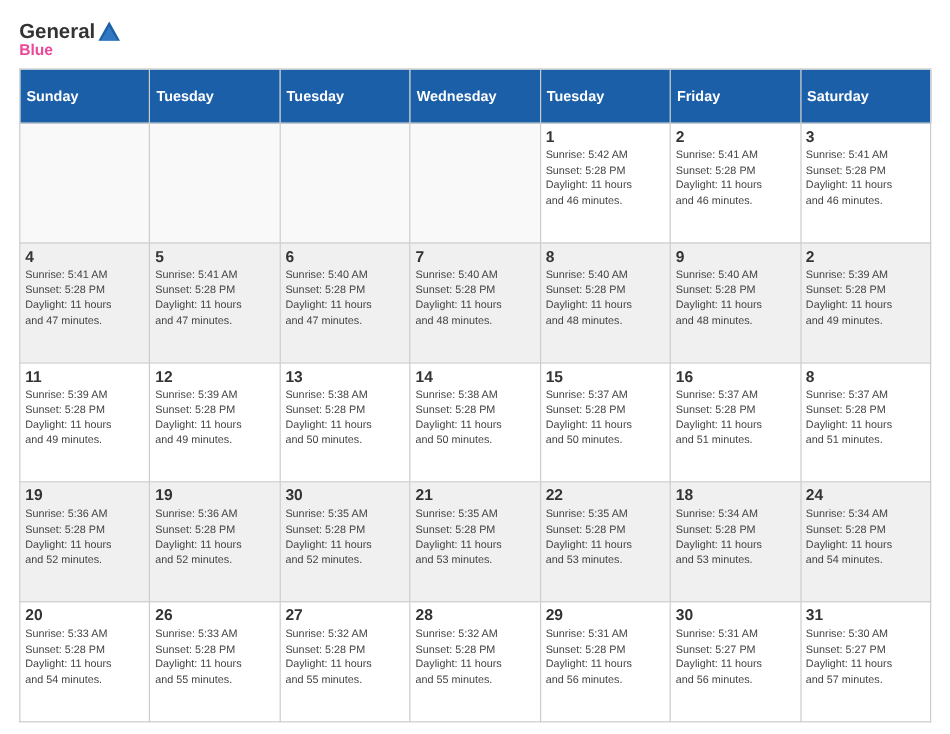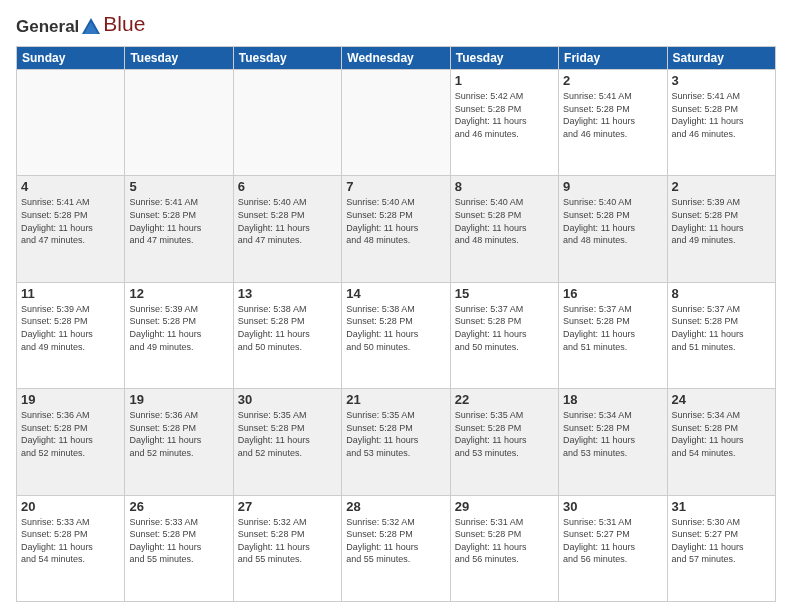--- a/index.html
+++ b/index.html
@@ -39,21 +39,21 @@
     .calendar {
       flex: 1;
       border-collapse: collapse;
       width: 100%;
       table-layout: fixed;
     }
     .calendar th {
       background-color: #1a5fa8;
       color: #fff;
       text-align: left;
-      padding: 4px 5px;
+      padding: 15px 5px;
       font-size: 12px;
       border: 1px solid #ccc;
     }
     .calendar td {
       border: 1px solid #ccc;
       vertical-align: top;
       padding: 3px 4px;
       font-size: 9.5px;
       color: #333;
       background: #fff;
@@ -72,42 +72,42 @@
       display: block;
       margin-bottom: 2px;
     }
     .day-info {
       font-size: 9px;
       color: #444;
       line-height: 1.4;
     }
     .logo-wrapper {
       display: flex;
-      flex-direction: row;
+      flex-direction: column;
       align-items: flex-start;
     }
     .logo-name {
       display: flex;
       align-items: center;
     }
   </style>
 </head>
 <body>
 
 <div class="page">
   <div class="header">
     <div class="logo-wrapper">
       <div class="logo-name">
         <span style="font-size:17px;font-weight:bold;color:#333;">General</span>
         <svg width="22" height="22" viewBox="0 0 22 22" style="margin:0 1px;">
           <polygon points="11,2 20,18 2,18" fill="#1a5fa8"></polygon>
           <polygon points="11,6 18,18 4,18" fill="#4a90d9" opacity="0.5"></polygon>
         </svg>
       </div>
-      <span style="font-size:21px;font-weight:normal;color:#7f1d1d;margin-top:-4px;">Blue</span>
+      <span style="font-size:13px;font-weight:bold;color:#ec4899;margin-top:-4px;">Blue</span>
     </div>
     <div class="title-block">
       <div class="month-title"></div>
       <div class="location-title"></div>
     </div>
   </div>
 
   <table class="calendar">
     <thead>
       <tr>

